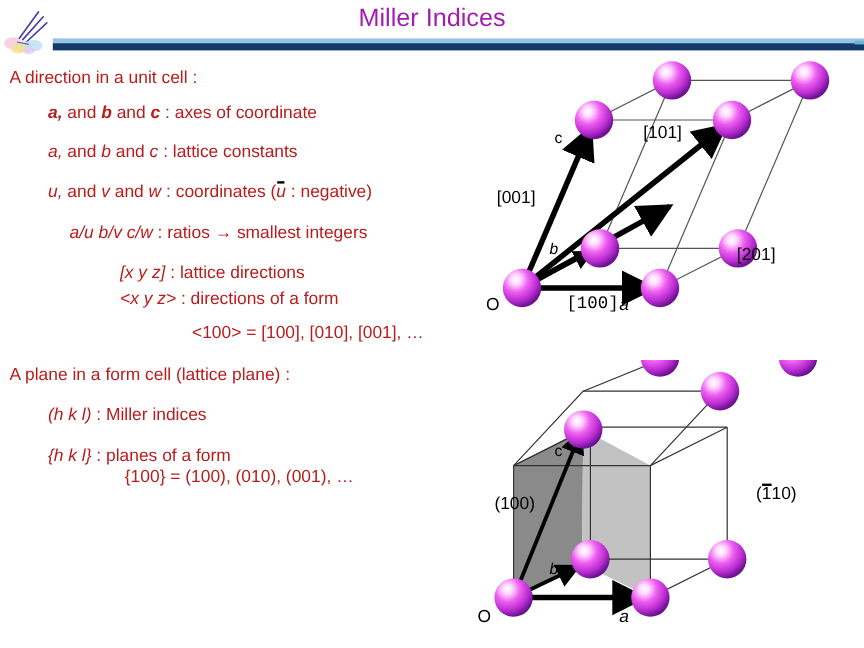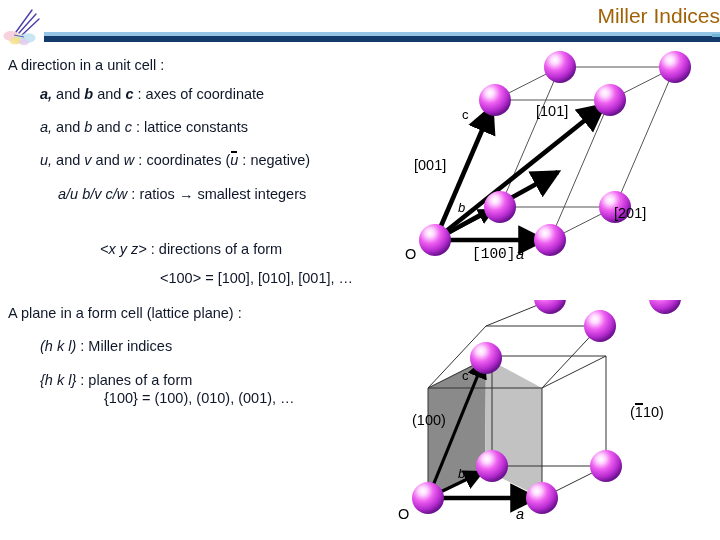--- a/index.html
+++ b/index.html
@@ -26,24 +26,24 @@
     left: 2px;
     top: 6px;
     width: 54px;
     height: 40px;
   }
   #title {
     position: absolute;
     left: 0;
     top: 4px;
     width: 720px;
-    text-align: right;
+    text-align: center;
     font-size: 21px;
     letter-spacing: 0px;
-    color: #a16207;
+    color: #a21caf;
   }
   #rule-light {
     position: absolute;
     left: 44px;
     top: 32px;
     width: 676px;
     height: 4px;
     background: #95c5e4;
   }
   #rule-dark {
@@ -61,21 +61,21 @@
     width: 8px;
     height: 3px;
     background: #6fb3d6;
   }
 
   
   .txt {
     position: absolute;
     font-size: 14.5px;
     white-space: nowrap;
-    color: #0f172a;
+    color: #b91c1c;
     line-height: 1.1;
   }
   .it { font-style: italic; }
   .bi { font-style: italic; font-weight: bold; }
   .ovl {
     position: relative;
     display: inline-block;
   }
   .ovl::before {
     content: "";
@@ -145,20 +145,23 @@
   </div>
 
   <div class="txt" style="left:40px; top:153px;">
     <span class="it">u,</span><span> and </span><span class="it">v</span><span> and </span><span class="it">w</span><span> :  coordinates (</span><span class="it ovl">u</span><span> :  negative)</span>
   </div>
 
   <div class="txt" style="left:58px; top:187px;">
     <span class="it">a/u b/v c/w</span><span> :  ratios → smallest integers</span>
   </div>
 
+  <div class="txt" style="left:100px; top:221px;">
+    <span class="it">[x y z]</span><span> :  lattice directions</span>
+  </div>
 
   <div class="txt" style="left:100px; top:242px;">
     <span class="it">&lt;x y z&gt;</span><span>  :  directions of a form</span>
   </div>
 
   <div class="txt" style="left:160px; top:271px;">&lt;100&gt; = [100], [010], [001], …</div>
 
   <div class="txt" style="left:8px; top:306px;">A plane in a form cell (lattice plane) :</div>
 
   <div class="txt" style="left:40px; top:339px;">

